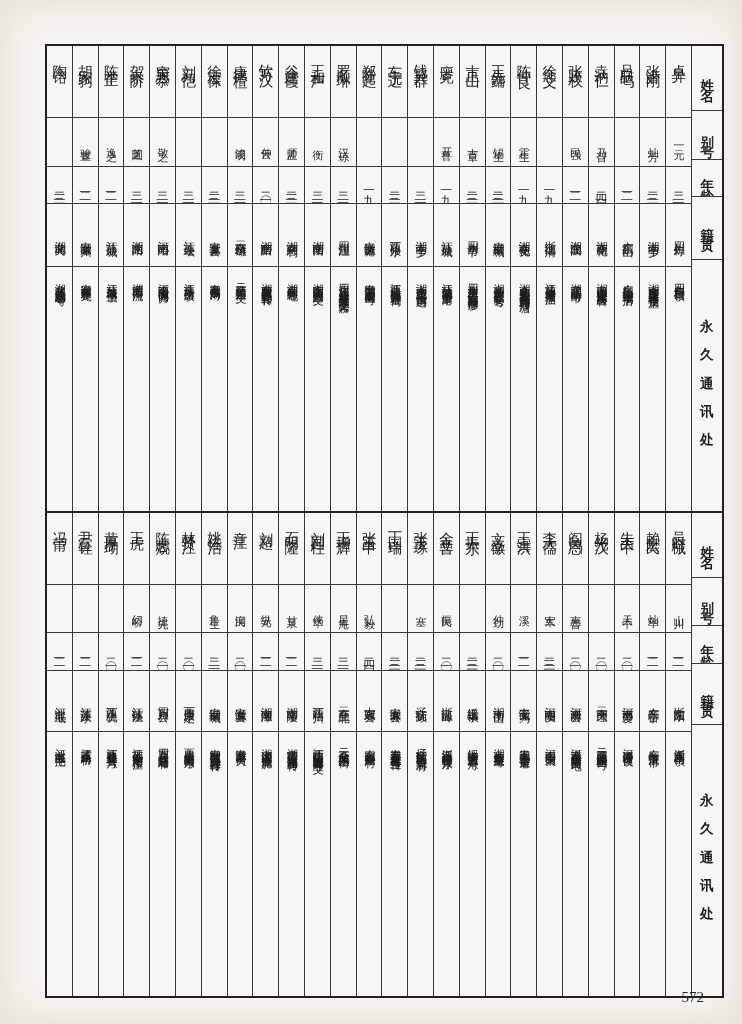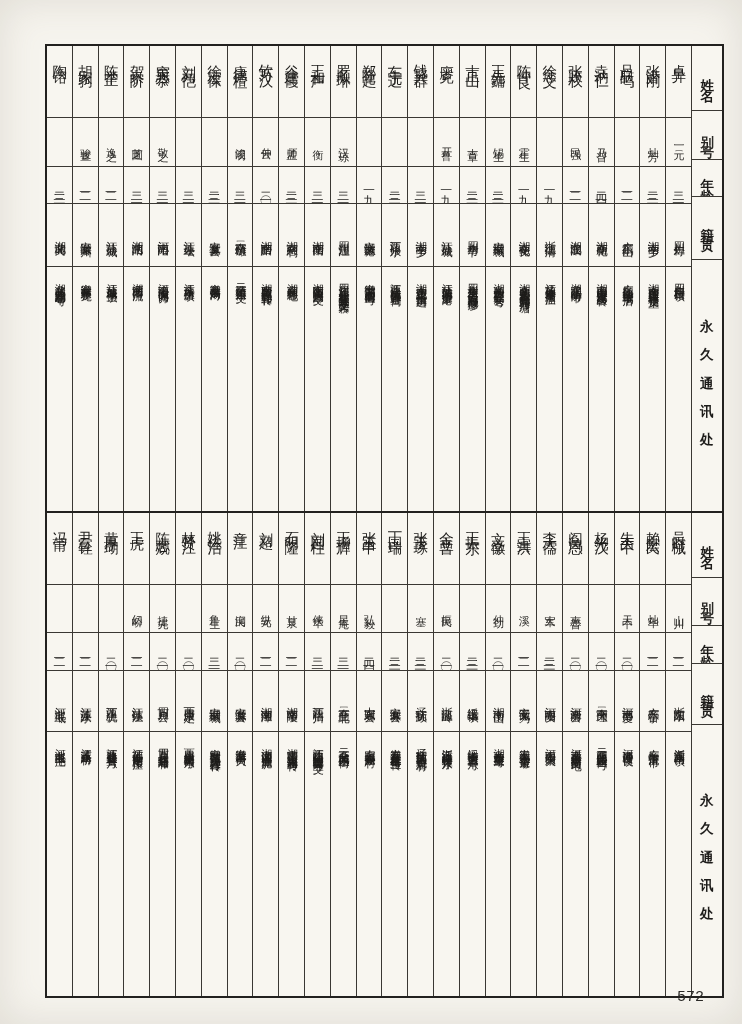--- a/index.html
+++ b/index.html
@@ -71,21 +71,21 @@
     font-size:7px;
     letter-spacing:0;
     color:#3c3a36;
     margin-top:1px;
   }
   .page-num{
     position:absolute;
     right:38px;bottom:18px;
     font-size:15px;
     color:#2a2926;
-    font-family:Liberation Mono, monospace;
+    font-family:Liberation Serif, serif;
   }
 </style>
 </head>
 <body>
 
 <div class="page">
 
   <div class="rtable t0">
     <div class="col header-col">
       <div class="cell c-name hdr">姓名</div>

